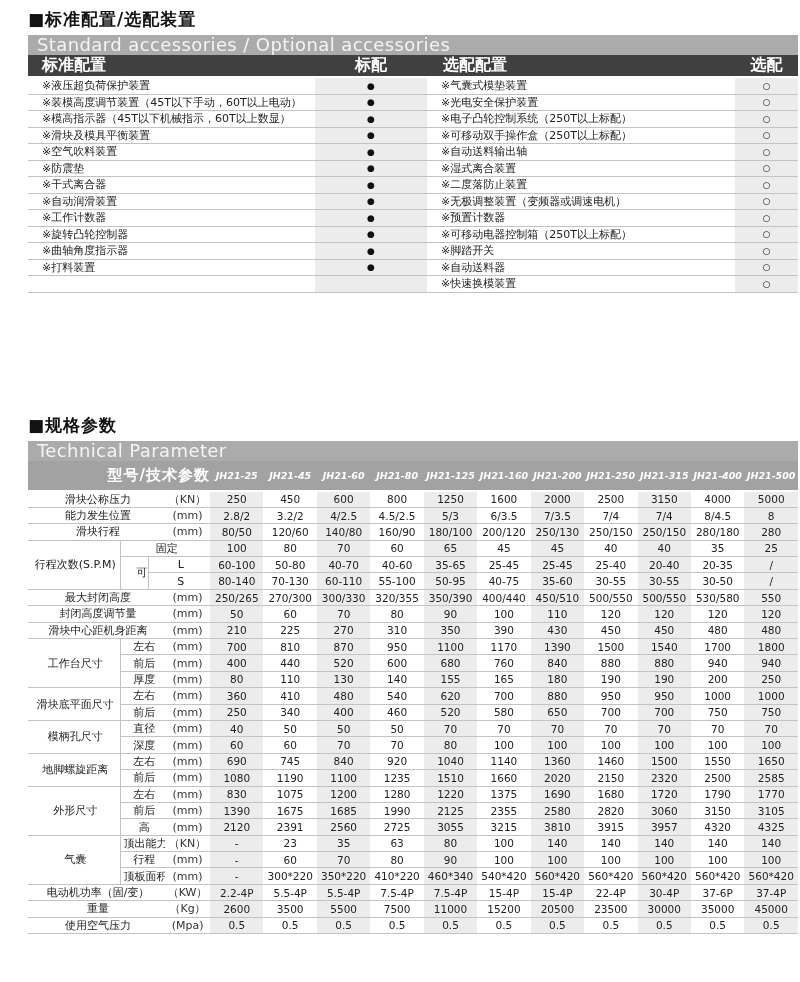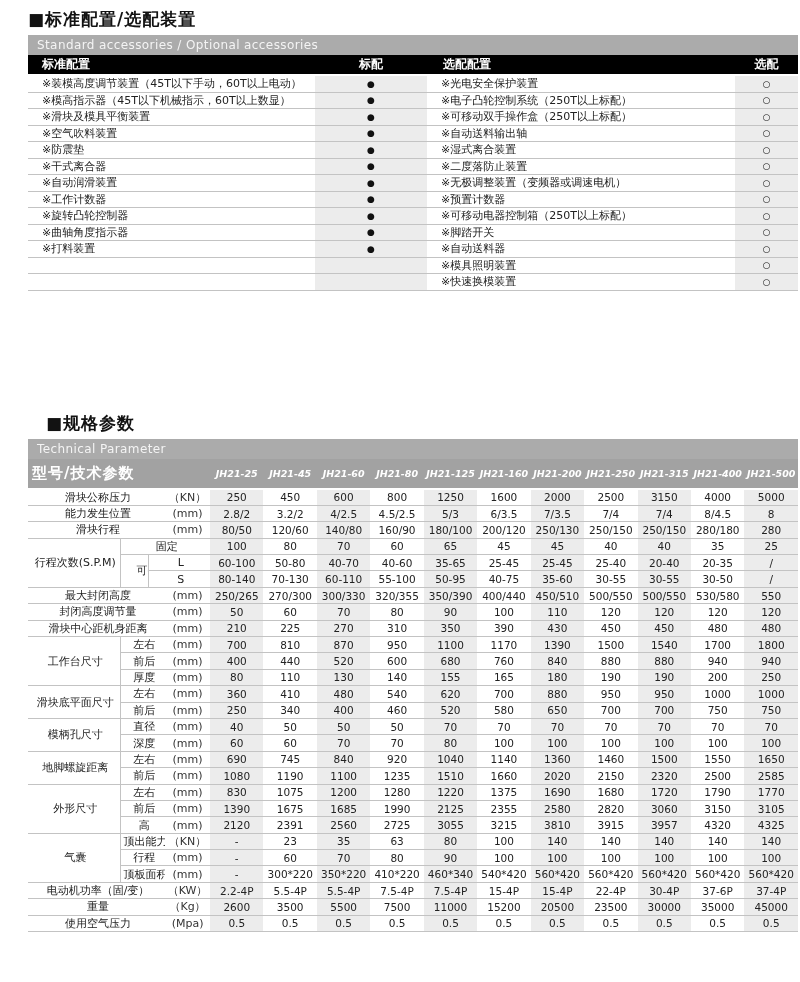--- a/index.html
+++ b/index.html
@@ -3,42 +3,42 @@
 <meta charset="utf-8">
 <style>
   html,body{margin:0;padding:0;}
   body{
     width:800px;height:982px;background:#ffffff;
     font-family:"DejaVu Sans","Liberation Sans",sans-serif;
     color:#2b2b2b;overflow:hidden;
   }
   .wrap{padding:8px 0 0 28px;width:770px;}
   .sec-title{font-size:17px;font-weight:bold;color:#121212;letter-spacing:1px;height:22px;line-height:22px;}
-  .t2{margin-top:121px;margin-left:18px;}
+  .t2{margin-top:121px;}
   .bar{
     margin-top:5px;height:20px;background:#ababab;color:#f4f4f4;
-    font-size:12px;line-height:20px;padding-left:9px;box-sizing:border-box;letter-spacing:.4px;
+    font-size:18px;line-height:20px;padding-left:9px;box-sizing:border-box;letter-spacing:.4px;
   }
   table{border-collapse:collapse;table-layout:fixed;width:770px;}
 
   
   .at th{
-    background:#000000;color:#fff;font-weight:bold;font-size:12px;
+    background:#404040;color:#fff;font-weight:bold;font-size:16px;
     height:19px;border-bottom:2px solid #fff;padding:0;text-align:left;
   }
   .at th.l{padding-left:14px;}
   .at th.l2{padding-left:16px;margin-top:26px;}
   .at th.c{text-align:center;}
   .at td{height:15.5px;border-bottom:1px solid #c3c3c3;font-size:11px;padding:0;overflow:hidden;white-space:nowrap;}
   .at td.item{padding-left:14px;color:#222;}
   .at td.mark{background:#ececec;text-align:center;font-size:9px;color:#111;}
 
   
   .tt th{background:#a2a2a2;color:#fff;height:29px;border-bottom:2px solid #fff;padding:0;}
-  .tt th.hl{font-size:15px;font-weight:bold;text-align:left;padding-left:4px;letter-spacing:1px;}
+  .tt th.hl{font-size:15px;font-weight:bold;text-align:right;padding-left:4px;letter-spacing:1px;}
   .tt th.mh{font-size:9.5px;font-weight:bold;font-style:italic;text-align:center;margin-left:9px;}
   .tt td{
     height:15.4px;border-bottom:1px solid #c3c3c3;font-size:10.5px;
     text-align:center;padding:0;overflow:hidden;white-space:nowrap;color:#222;
   }
   .tt td.lbl,.tt td.grp,.tt td.sub,.tt td.head{font-size:11px;text-align:center;padding-left:3px;}
   .tt td.head{text-align:center;padding-left:16px;}
   .tt td.grp,.tt td.head{border-right:1px solid #c3c3c3;}
   .tt td.unit{font-size:11px;color:#333;}
   .tt td.g{background:#ececec;}
@@ -61,20 +61,26 @@
     <thead>
       <tr>
         <th class="l">标准配置</th>
         <th class="c">标配</th>
         <th class="l2">选配配置</th>
         <th class="c">选配</th>
       </tr>
     </thead>
     <tbody id="acc-body">
         <tr>
+          <td class="item">※液压超负荷保护装置</td>
+          <td class="mark">●</td>
+          <td class="item">※气囊式模垫装置</td>
+          <td class="mark">○</td>
+        </tr>
+        <tr>
           <td class="item">※装模高度调节装置（45T以下手动，60T以上电动）</td>
           <td class="mark">●</td>
           <td class="item">※光电安全保护装置</td>
           <td class="mark">○</td>
         </tr>
         <tr>
           <td class="item">※模高指示器（45T以下机械指示，60T以上数显）</td>
           <td class="mark">●</td>
           <td class="item">※电子凸轮控制系统（250T以上标配）</td>
           <td class="mark">○</td>
@@ -124,26 +130,20 @@
         <tr>
           <td class="item">※曲轴角度指示器</td>
           <td class="mark">●</td>
           <td class="item">※脚踏开关</td>
           <td class="mark">○</td>
         </tr>
         <tr>
           <td class="item">※打料装置</td>
           <td class="mark">●</td>
           <td class="item">※自动送料器</td>
-          <td class="mark">○</td>
-        </tr>
-        <tr>
-          <td class="item"></td>
-          <td class="mark"></td>
-          <td class="item">※模具照明装置</td>
           <td class="mark">○</td>
         </tr>
         <tr>
           <td class="item"></td>
           <td class="mark"></td>
           <td class="item">※快速换模装置</td>
           <td class="mark">○</td>
         </tr>
       </tbody>
   </table>

